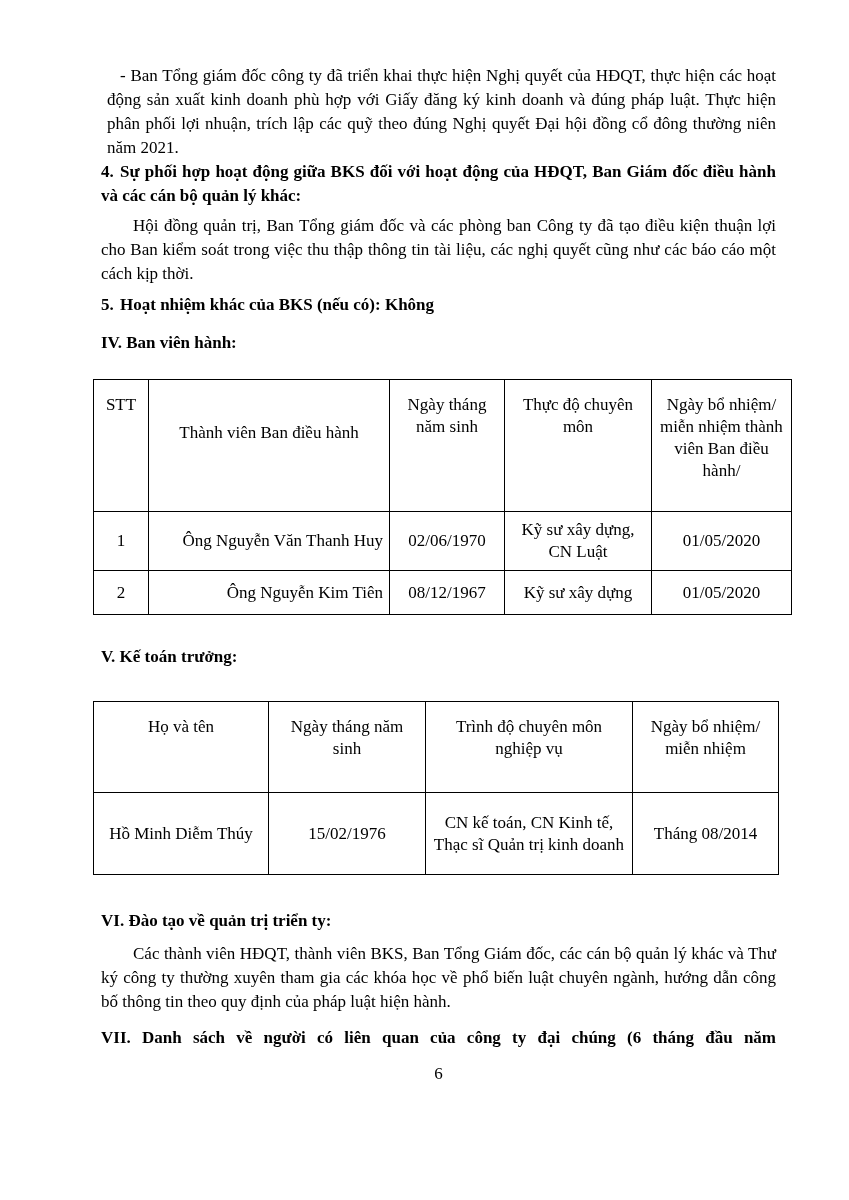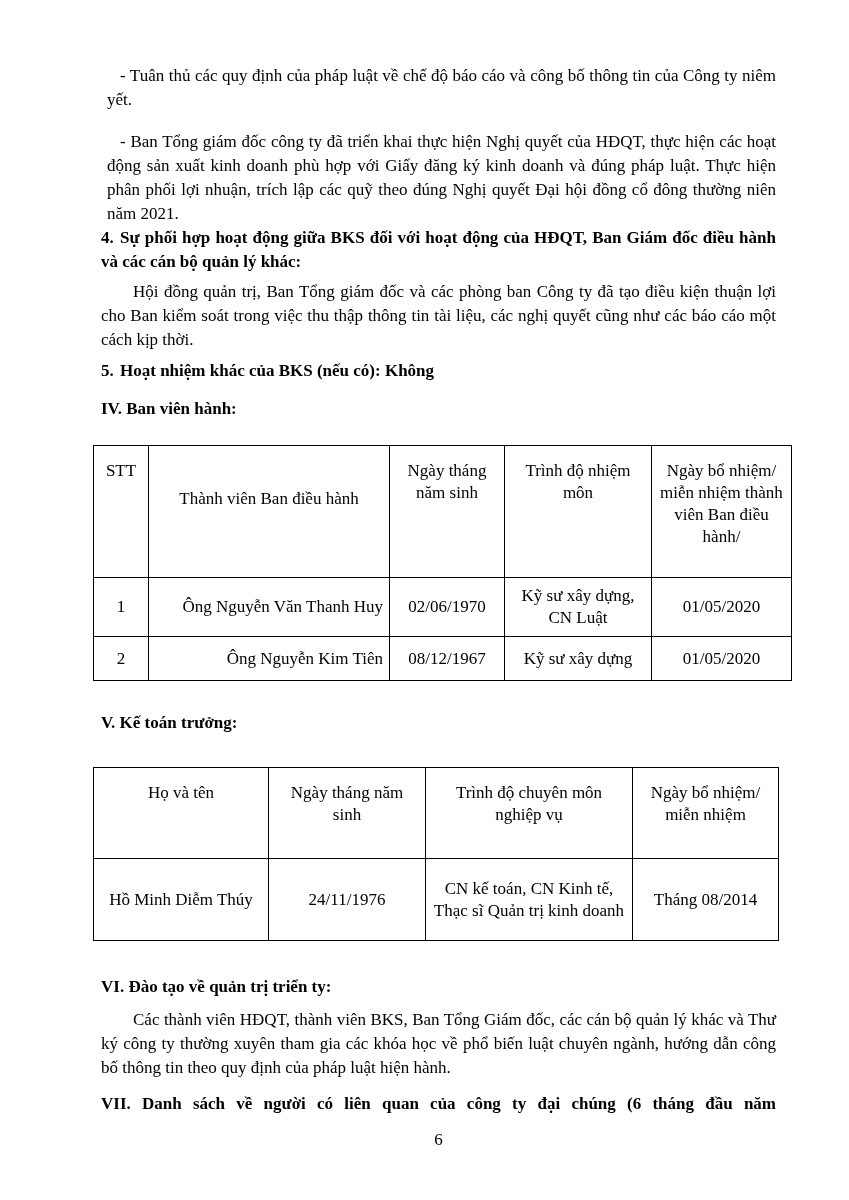--- a/index.html
+++ b/index.html
@@ -66,21 +66,20 @@
     text-align: center;
     margin-top: 0;
   }
 </style>
 </head>
 <body>
 
 <div class="page">
   <div class="content">
 
-    <p class="para-dash m-p1">- Tuân thủ các quy định của pháp luật về chế độ báo cáo và công bố thông tin của Công ty niêm yết.</p>
 
     <p class="para-dash m-p2">- Ban Tổng giám đốc công ty đã triển khai thực hiện Nghị quyết của HĐQT, thực hiện các hoạt động sản xuất kinh doanh phù hợp với Giấy đăng ký kinh doanh và đúng pháp luật. Thực hiện phân phối lợi nhuận, trích lập các quỹ theo đúng Nghị quyết Đại hội đồng cổ đông thường niên năm 2021.</p>
 
     <p class="heading m-h4"><span class="h-num">4.</span><span>Sự phối hợp hoạt động giữa BKS đối với hoạt động của HĐQT, Ban Giám đốc điều hành và các cán bộ quản lý khác:</span></p>
 
     <p class="para-indent m-p3">Hội đồng quản trị, Ban Tổng giám đốc và các phòng ban Công ty đã tạo điều kiện thuận lợi cho Ban kiểm soát trong việc thu thập thông tin tài liệu, các nghị quyết cũng như các báo cáo một cách kịp thời.</p>
 
     <p class="heading m-h5"><span class="h-num">5.</span><span>Hoạt nhiệm khác của BKS (nếu có): Không</span></p>
 
     <p class="heading m-hiv">IV. Ban viên hành:</p>
@@ -91,21 +90,21 @@
           <col style="width:241px">
           <col style="width:115px">
           <col style="width:147px">
           <col style="width:140px">
       </colgroup>
       <thead>
         <tr>
           <th>STT</th>
           <th class="name-h">Thành viên Ban điều hành</th>
           <th>Ngày tháng năm sinh</th>
-          <th>Trình độ nhiệm môn</th>
+          <th>Thực độ chuyên môn</th>
           <th>Ngày bổ nhiệm/ miễn nhiệm thành viên Ban điều hành/</th>
         </tr>
       </thead>
       <tbody>
         <tr class="r1">
           <td>1</td>
           <td class="name-c">Ông Nguyễn Văn Thanh Huy</td>
           <td>02/06/1970</td>
           <td>Kỹ sư xây dựng, CN Luật</td>
           <td>01/05/2020</td>
@@ -133,21 +132,21 @@
         <tr>
           <th>Họ và tên</th>
           <th>Ngày tháng năm sinh</th>
           <th>Trình độ chuyên môn nghiệp vụ</th>
           <th>Ngày bổ nhiệm/ miễn nhiệm</th>
         </tr>
       </thead>
       <tbody>
         <tr class="r1">
           <td>Hồ Minh Diễm Thúy</td>
-          <td>24/11/1976</td>
+          <td>15/02/1976</td>
           <td>CN kế toán, CN Kinh tế, Thạc sĩ Quản trị kinh doanh</td>
           <td>Tháng 08/2014</td>
         </tr>
       </tbody>
     </table>
 
     <p class="heading m-hvi">VI. Đào tạo về quản trị triển ty:</p>
 
     <p class="para-indent m-p4">Các thành viên HĐQT, thành viên BKS, Ban Tổng Giám đốc, các cán bộ quản lý khác và Thư ký công ty thường xuyên tham gia các khóa học về phổ biến luật chuyên ngành, hướng dẫn công bố thông tin theo quy định của pháp luật hiện hành.</p>
 

